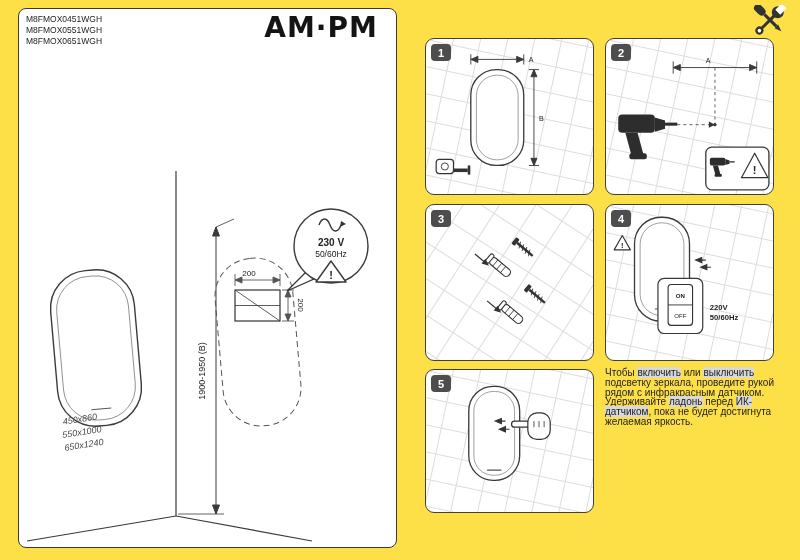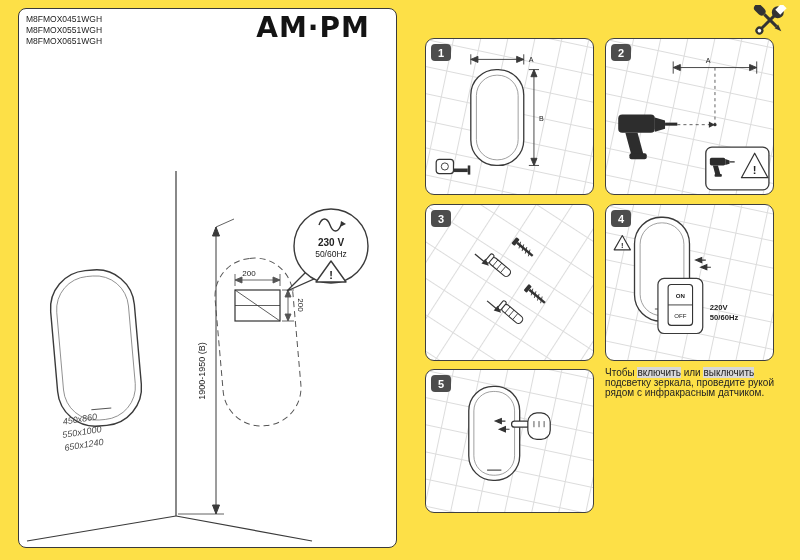--- a/index.html
+++ b/index.html
@@ -2,21 +2,21 @@
 <html><head>
 <meta charset="utf-8">
 <style>
   html,body{margin:0;padding:0;background:#fff;}
   #page{position:relative;width:800px;height:560px;background:#fde047;
         font-family:"Liberation Sans",sans-serif;overflow:hidden;padding-left:36px;}
   .panel{position:absolute;left:18px;top:8px;width:377px;height:538px;
          border:1.5px solid #3a3a3a;border-radius:8px;background:#fff;}
   .panel > svg{position:absolute;left:0;top:0;width:100%;height:100%;}
   .models{position:absolute;left:7px;top:5px;font-size:8.5px;line-height:11px;color:#1c1c1c;z-index:2;}
-  .logo{position:absolute;left:220px;top:2px;width:148px;text-align:center;font-size:28px;
+  .logo{position:absolute;left:228px;top:2px;width:148px;text-align:center;font-size:28px;
         font-weight:bold;letter-spacing:1px;color:#141414;font-family:"DejaVu Sans",sans-serif;z-index:2;}
   .sizes{position:absolute;left:24px;top:404px;width:78px;transform:rotate(-9deg);
          font-size:9px;font-style:italic;color:#4a4a4a;text-align:center;line-height:13px;z-index:2;}
   .step{position:absolute;border:1.5px solid #3f3f3f;border-radius:9px;background:#fff;overflow:hidden;}
   .step svg{display:block;width:100%;height:100%;}
   .badge{position:absolute;top:5px;left:5px;width:20px;height:17px;background:#4d4d4d;color:#fff;
          border-radius:4px;font-size:11px;font-weight:bold;display:flex;align-items:center;
          justify-content:center;z-index:2;}
   #s1{left:425px;top:38px;width:167px;height:155px;}
   #s2{left:605px;top:38px;width:167px;height:155px;}
@@ -279,20 +279,21 @@
         <line x1="78" y1="50" x2="70" y2="50"></line>
           <polygon points="68,50 74,47.5 74,52.5"></polygon>
         <line x1="82" y1="58" x2="74" y2="58"></line>
           <polygon points="72,58 78,55.5 78,60.5"></polygon>
       </g>
     </svg>
   </div>
 
   <div class="instr">
     <div><span>Чтобы </span><span class="hl">включить</span><span> или </span><span class="hl">выключить</span><span> подсветку зеркала, проведите рукой рядом с инфракрасным датчиком.</span></div>
+    <div><span>Удерживайте </span><span class="hl">ладонь</span><span> перед </span><span class="hl">ИК-датчиком</span><span>, пока не будет достигнута желаемая яркость.</span></div>
   </div>
 
   <svg class="tools" viewBox="0 0 44 34">
     <g transform="rotate(45 22 15)">
       <rect x="1" y="11" width="13" height="8" rx="4" fill="#333"></rect>
       <rect x="14" y="13.5" width="17" height="3" fill="#333"></rect>
       <polygon points="31,12.5 38,15 31,17.5" fill="#333"></polygon>
     </g>
     <g transform="rotate(-45 22 15)">
       <rect x="8" y="13.5" width="22" height="3" fill="#333"></rect>

